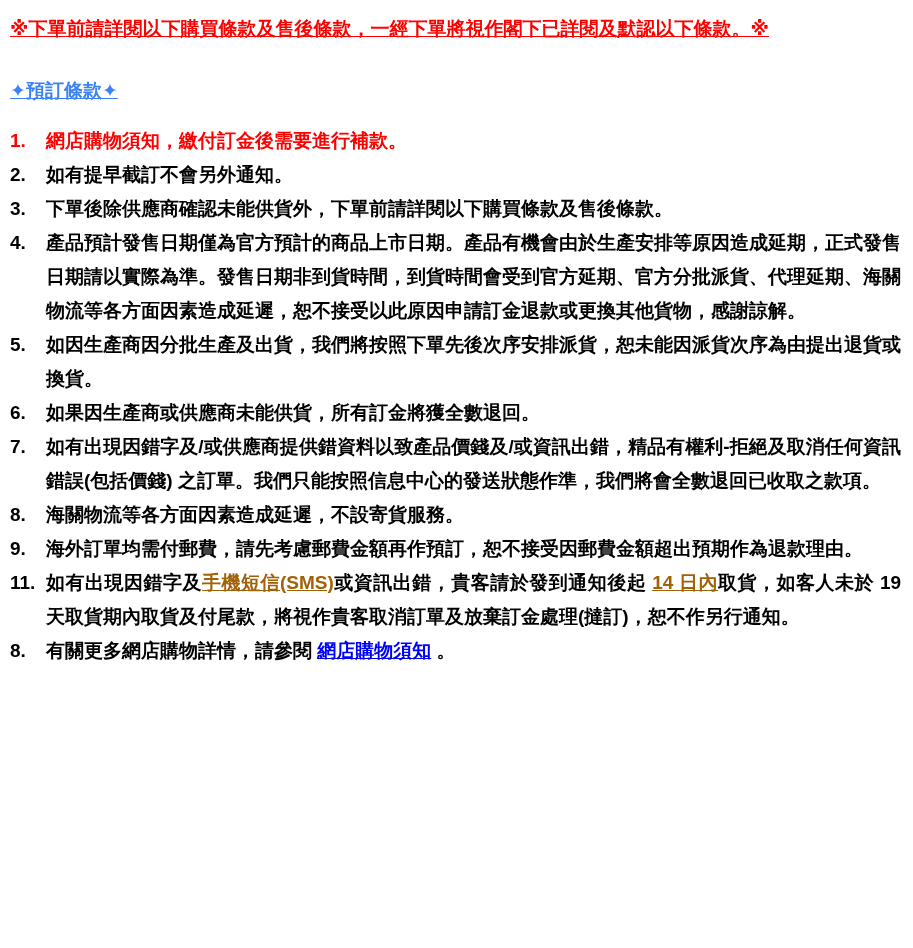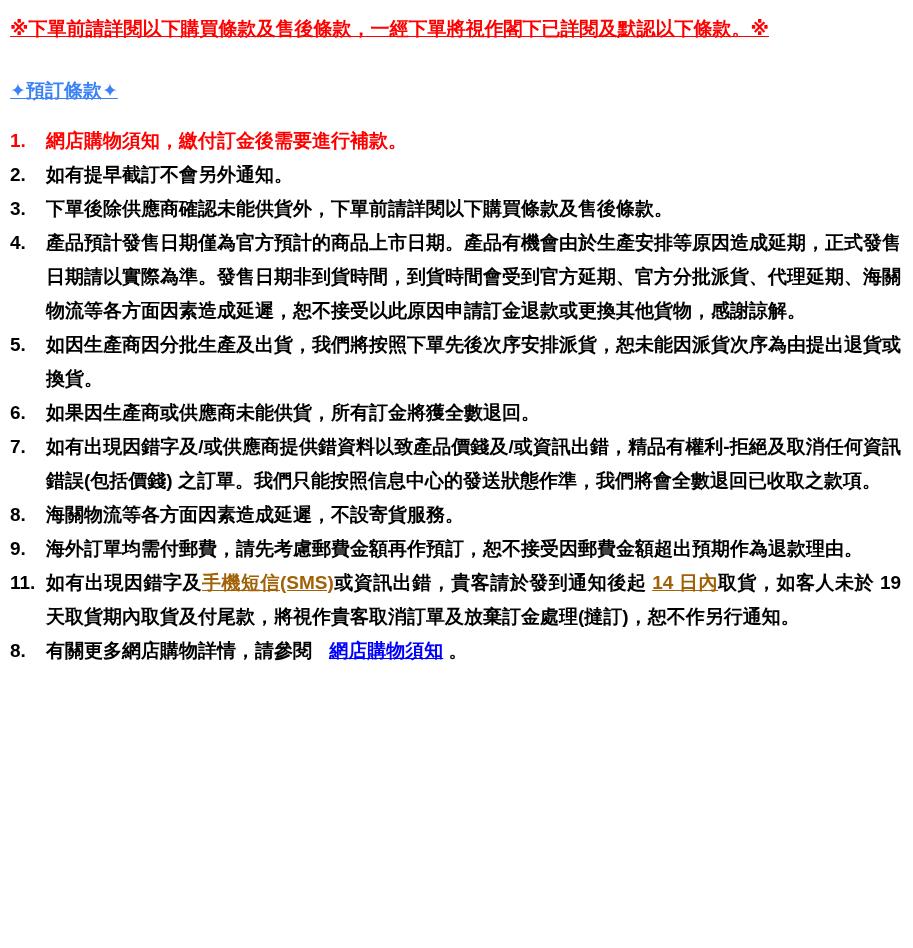--- a/index.html
+++ b/index.html
@@ -43,21 +43,20 @@
   .content {
     flex: 1 1 auto;
     text-align: justify;
   }
   .red { color: #ff0000; }
   .red-u { color: #a16207; text-decoration: underline; }
   .link {
     color: #0000ff;
     text-decoration: underline;
     cursor: pointer;
-    margin-left: 12px;
   }
 </style>
 </head>
 <body>
 
 <div class="page">
 
   <p class="notice">※下單前請詳閱以下購買條款及售後條款，一經下單將視作閣下已詳閱及默認以下條款。※</p>
 
   <p class="section-title">✦預訂條款✦</p>

